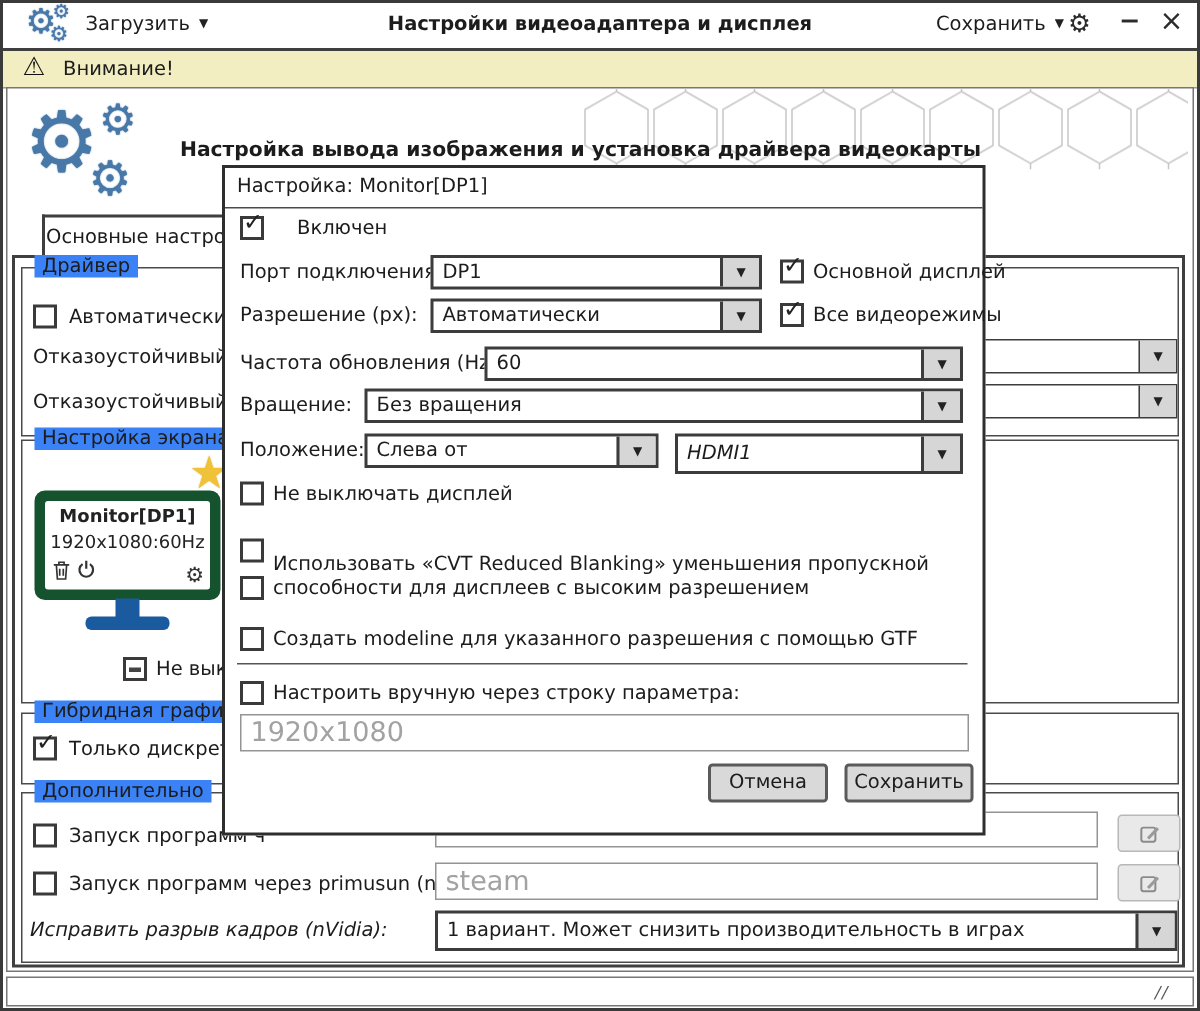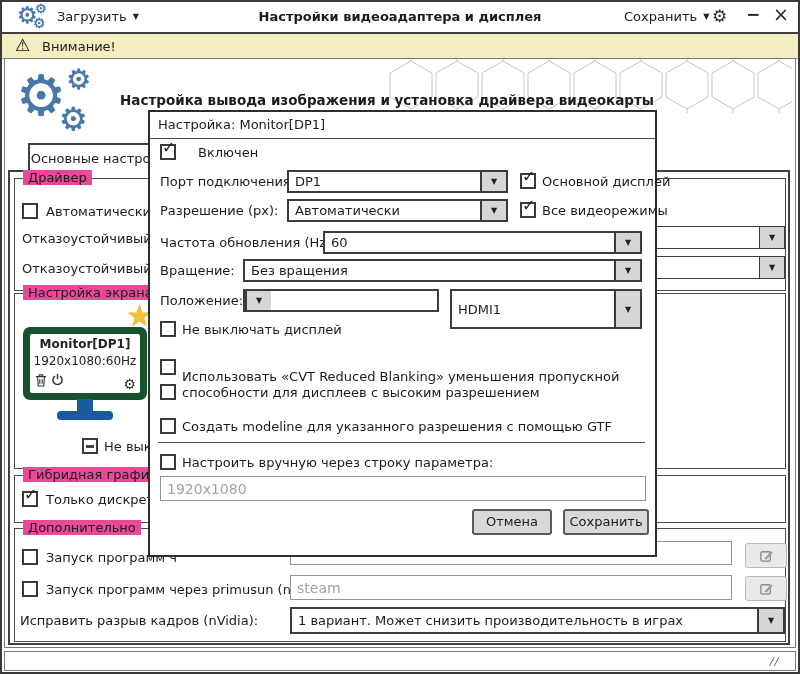--- a/index.html
+++ b/index.html
@@ -33,38 +33,38 @@
 
   
   .panel{position:absolute;left:6px;top:168px;width:782px;height:475px;border:2px solid #3f3f3f;
     box-sizing:border-box;background:#fff;z-index:1;}
   .tab{position:absolute;left:26px;top:141px;width:150px;height:29px;background:#fff;
     border:2px solid #3f3f3f;border-bottom:none;box-sizing:border-box;z-index:2;
     font-size:13px;text-align:center;padding-top:6px;}
 
   
   .grp{position:absolute;left:12px;width:772px;border:1.5px solid #4a4a4a;box-sizing:border-box;z-index:2;}
-  .legend{position:absolute;top:-9px;left:8px;background:#ec4899;padding:0 5px;font-size:13px;}
+  .legend{position:absolute;top:-9px;left:8px;background:#3b82f6;padding:0 5px;font-size:13px;}
 
   
   .cb{position:absolute;width:16px;height:16px;border:2px solid #3a3a3a;box-sizing:border-box;background:#fff;}
   .cb .tick{position:absolute;left:0px;top:-8px;font-size:16px;font-weight:bold;color:#222;}
   .cb.indet::after{content:"";position:absolute;left:2px;top:5px;width:8px;height:2.5px;background:#444;}
 
   
   .dd{position:absolute;background:#fff;border:2px solid #3c3c3c;box-sizing:border-box;
     display:flex;align-items:stretch;}
   .dd .val{flex:1;font-size:13px;padding:1px 6px;white-space:nowrap;overflow:hidden;align-self:center;}
   .dd .arrow{width:24px;background:#d6d6d6;border-left:2px solid #3c3c3c;display:flex;
     align-items:center;justify-content:center;font-size:8px;color:#222;}
   .dd.thin{border-width:1.5px;}
   .dd.thin .arrow{border-left-width:1.5px;}
 
   
-  .txt{position:absolute;border:1px solid #949494;box-sizing:border-box;font-size:14px;
+  .txt{position:absolute;border:1px solid #949494;box-sizing:border-box;font-size:18px;
     padding:2px 6px;font-family:"DejaVu Sans",sans-serif;color:#222;background:#fff;}
   .txt::placeholder{color:#a2a2a2;opacity:1;}
 
   
   .pushbtn{position:absolute;background:#d9d9d9;border:2px solid #5a5a5a;border-radius:3px;
     font-size:13px;text-align:center;box-sizing:border-box;padding-top:3px;cursor:default;}
   .editbtn{position:absolute;background:#e9e9e9;border:1px solid #b8b8b8;border-radius:3px;
     box-sizing:border-box;display:flex;align-items:center;justify-content:center;}
 
   
@@ -204,21 +204,21 @@
   <div class="cb" style="left:20px;top:579px;z-index:2;"></div>
   <div class="lbl" style="left:44px;top:580px;z-index:2;">Запуск программ через primusun (nVidia):</div>
   <input class="txt" style="left: 288px; top: 573px; width: 442px; height: 25px; z-index: 2;" placeholder="steam">
   <div class="editbtn" style="left:743px;top:574px;width:42px;height:25px;z-index:2;">
     <svg width="15" height="15" viewBox="0 0 16 16">
         <rect x="2" y="4" width="10" height="10" rx="1.5" fill="none" stroke="#8a8a8a" stroke-width="1.4"></rect>
         <path d="M6 11 L13 3.5 L14.6 5.1 L7.6 12.4 Z" fill="#9a9a9a"></path>
       </svg>
   </div>
 
-  <div class="lbl" style="left:18px;top:611px;z-index:2;">Исправить разрыв кадров (nVidia):</div>
+  <div class="lbl" style="left:18px;top:611px;z-index:2;font-style:italic;">Исправить разрыв кадров (nVidia):</div>
   <div class="dd" style="left:288px;top:605px;width:495px;height:27px;z-index:2;">
     <span class="val">1 вариант. Может снизить производительность в играх</span>
     <span class="arrow">▼</span>
   </div>
 
   <div class="statusbar">
     <span class="grip">//</span>
   </div>
 
   <div class="dialog">
@@ -257,23 +257,24 @@
     </div>
 
     <div class="lbl" style="left:10px;top:151px;">Вращение:</div>
     <div class="dd" style="left:93px;top:147px;width:399px;height:23px;">
       <span class="val">Без вращения</span>
       <span class="arrow">▼</span>
     </div>
 
     <div class="lbl" style="left:10px;top:181px;">Положение:</div>
     <div class="dd" style="left:93px;top:177px;width:196px;height:23px;">
-      <span class="arrow">▼</span>
-    </div>
-    <div class="dd" style="left:300px;top:177px;width:192px;height:40px;">
+      <span class="val">Слева от</span>
+      <span class="arrow">▼</span>
+    </div>
+    <div class="dd" style="left:300px;top:177px;width:192px;height:27px;font-style:italic;">
       <span class="val">HDMI1</span>
       <span class="arrow">▼</span>
     </div>
 
     <div class="cb" style="left:10px;top:209px;"></div>
     <div class="lbl" style="left:32px;top:210px;">Не выключать дисплей</div>
 
     <div class="cb" style="left:10px;top:247px;"></div>
 
     <div class="cb" style="left:10px;top:272px;"></div>

